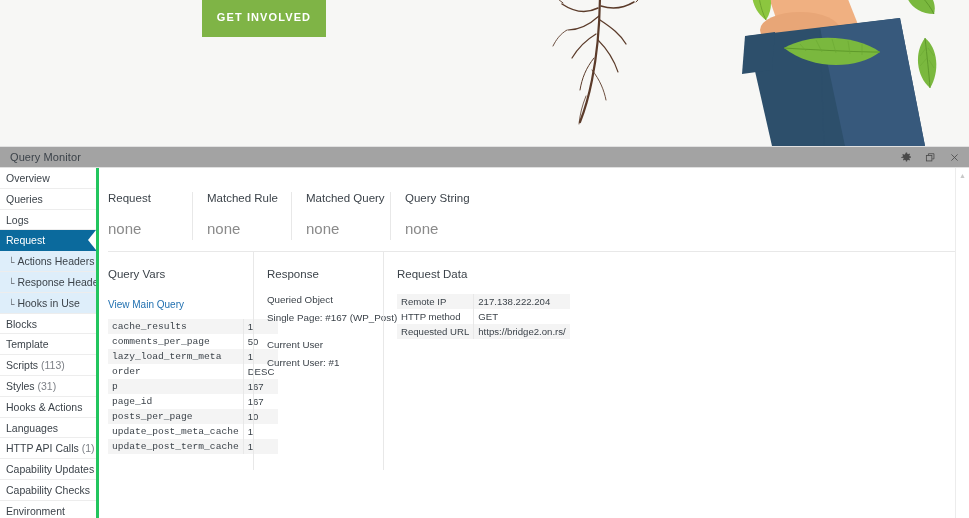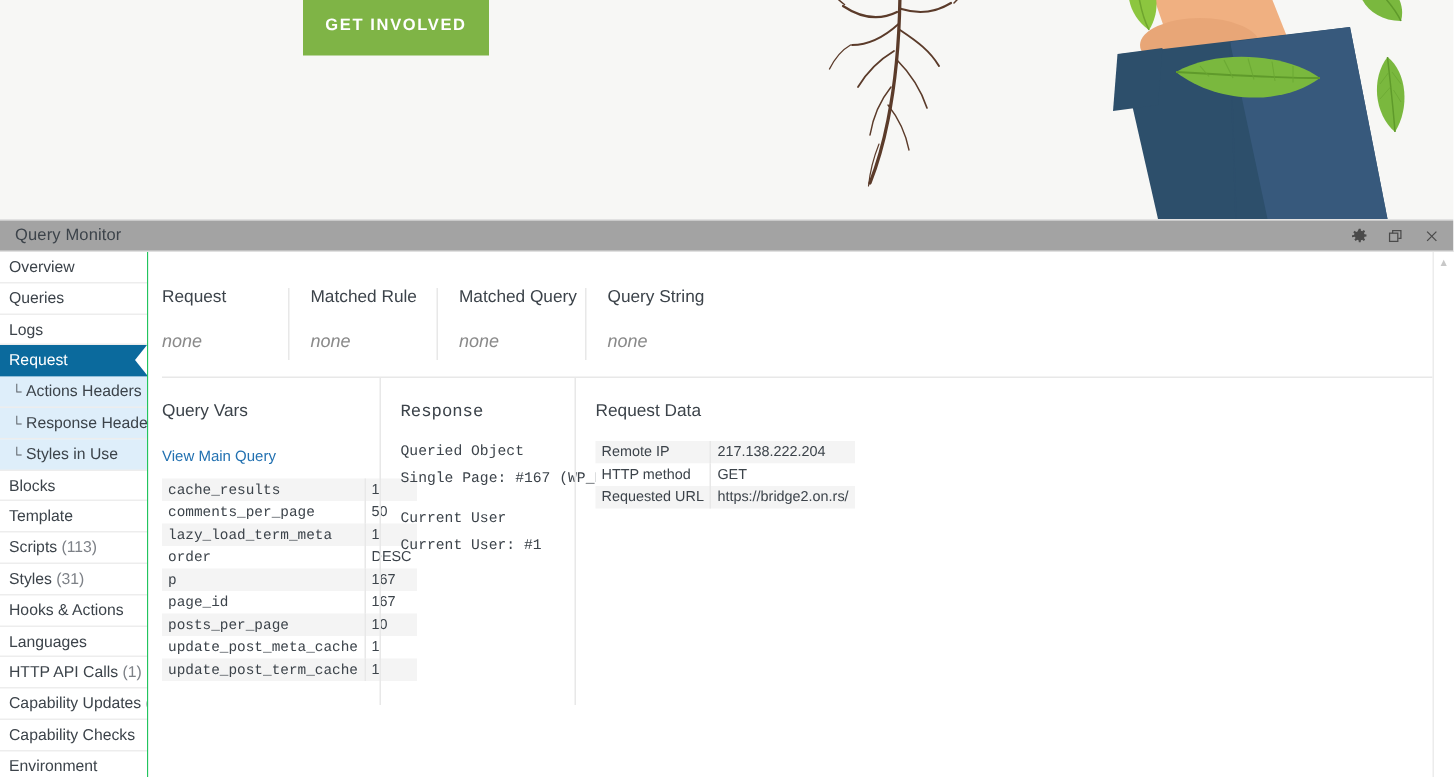--- a/index.html
+++ b/index.html
@@ -40,21 +40,21 @@
     width:22px;height:18px;display:flex;align-items:center;justify-content:center;
     color:#4a4a4a;cursor:pointer;
   }
   .qm-ctrl svg{display:block;}
 
   .qm-body{position:relative;height:351px;display:flex;}
 
   
   .qm-nav{
     width:99px;flex:0 0 99px;background:#ffffff;
-    border-right:1px solid #22c55e;box-sizing:border-box;
+    border-right:3px solid #22c55e;box-sizing:border-box;
     overflow:hidden;position:relative;
   }
   .nav-item{
     height:20.8px;line-height:20.8px;
     border-bottom:1px solid #ededed;
     font-size:10.5px;color:#3c434a;
     padding-left:6px;box-sizing:border-box;
     white-space:nowrap;overflow:hidden;cursor:pointer;position:relative;
   }
   .nav-item .cnt{color:#7d8187;}
@@ -90,32 +90,32 @@
     padding:0;box-sizing:border-box;
   }
 
   .top-cards{display:flex;padding:24px 0 0 9px;}
   .card{
     width:70px;border-right:1px solid #e8e8e8;padding-right:14px;margin-right:14px;
     min-height:48px;box-sizing:content-box;
   }
   .card:last-child{border-right:none;}
   .card-h{font-size:11.5px;color:#3c434a;margin-bottom:16px;white-space:nowrap;}
-  .card-v{font-size:12px;color:#8a8a8a;font-style:italic;}
+  .card-v{font-size:15px;color:#8a8a8a;}
 
   .hr{height:1px;background:#e8e8e8;margin:11px 9px 0 9px;}
 
   .cols{display:flex;padding:16px 0 0 9px;height:218px;box-sizing:border-box;}
   .col{padding-right:14px;box-sizing:border-box;position:relative;}
   .col.divider:after{
     content:"";position:absolute;right:0;top:-16px;width:1px;height:218px;background:#e8e8e8;
   }
   .col-h{font-size:11.5px;color:#3c434a;margin-bottom:14px;white-space:nowrap;}
   .col-qv{width:146px;}
-  .col-rs{width:130px;padding-left:13px;font-family:Liberation Mono, monospace;}
+  .col-rs{width:130px;padding-left:13px;}
   .col-rd{width:170px;padding-left:13px;}
 
   .link{font-size:10px;color:#2271b1;text-decoration:none;cursor:pointer;display:inline-block;margin-bottom:9px;}
 
   table.kv{border-collapse:collapse;font-size:9.6px;color:#3c434a;}
   table.kv td{padding:2px 4px;border:none;white-space:nowrap;}
   table.kv tr:nth-child(odd) td{background:#f4f4f4;}
   table.kv tr:nth-child(even) td{background:#ffffff;}
   table.kv td.k{border-right:1px solid #e8e8e8;}
   .qv-k{width:92px;font-family:Liberation Mono, monospace;}
@@ -215,21 +215,21 @@
 
     <div class="qm-body">
 
       <div class="qm-nav" id="nav">
           <div class="nav-item"><span>Overview</span></div>
           <div class="nav-item"><span>Queries</span></div>
           <div class="nav-item"><span>Logs</span></div>
           <div class="nav-item active"><span>Request</span><span class="arrow"></span></div>
           <div class="nav-item sub"><span class="ell">└</span><span>Actions Headers</span></div>
           <div class="nav-item sub"><span class="ell">└</span><span>Response Headers</span></div>
-          <div class="nav-item sub"><span class="ell">└</span><span>Styles in Use</span></div>
+          <div class="nav-item sub"><span class="ell">└</span><span>Hooks in Use</span></div>
           <div class="nav-item"><span>Blocks</span></div>
           <div class="nav-item"><span>Template</span></div>
           <div class="nav-item"><span>Scripts</span><span class="cnt"> (113)</span></div>
           <div class="nav-item"><span>Styles</span><span class="cnt"> (31)</span></div>
           <div class="nav-item"><span>Hooks &amp; Actions</span></div>
           <div class="nav-item"><span>Languages</span></div>
           <div class="nav-item"><span>HTTP API Calls</span><span class="cnt"> (1)</span></div>
           <div class="nav-item"><span>Capability Updates</span><span class="cnt"> (1)</span></div>
           <div class="nav-item"><span>Capability Checks</span></div>
           <div class="nav-item"><span>Environment</span></div>

